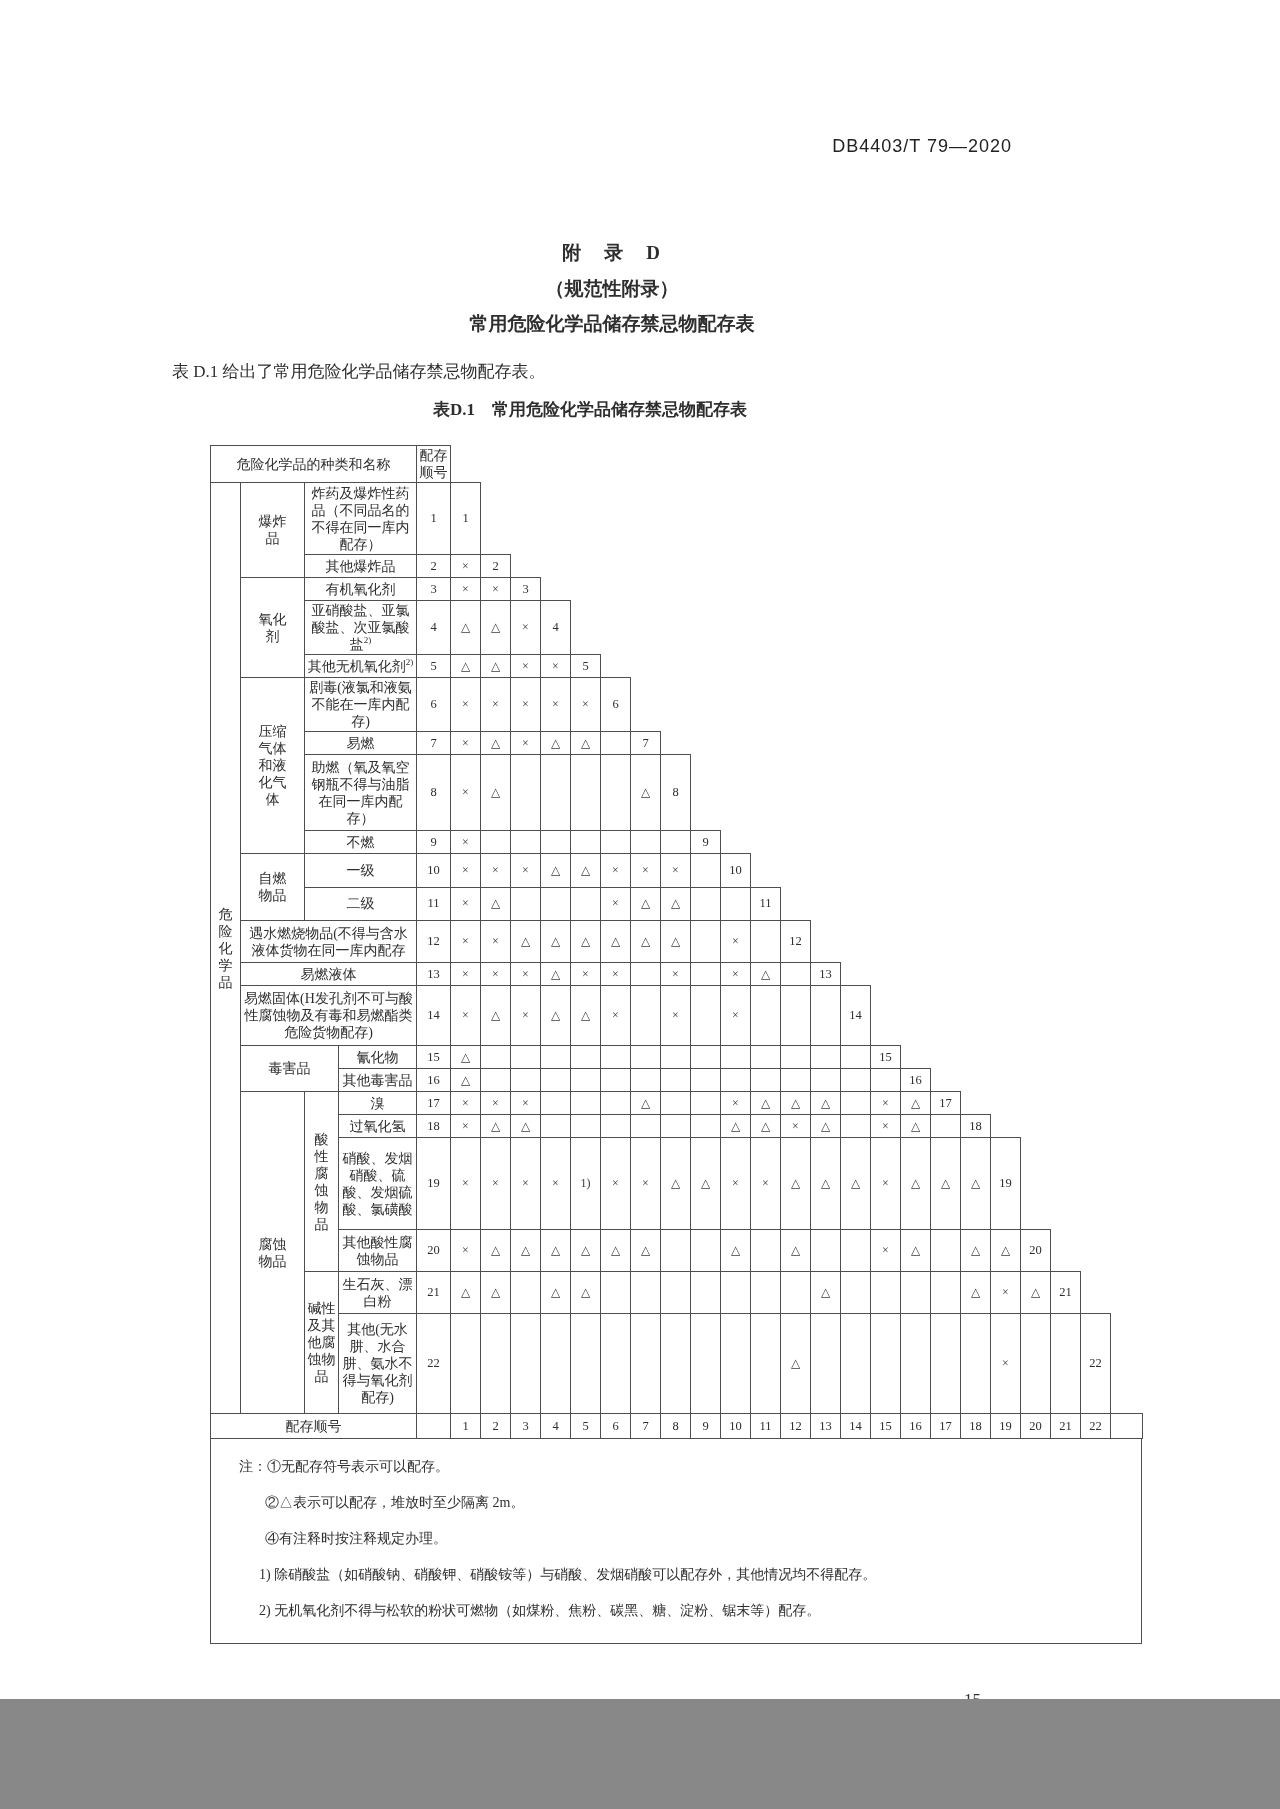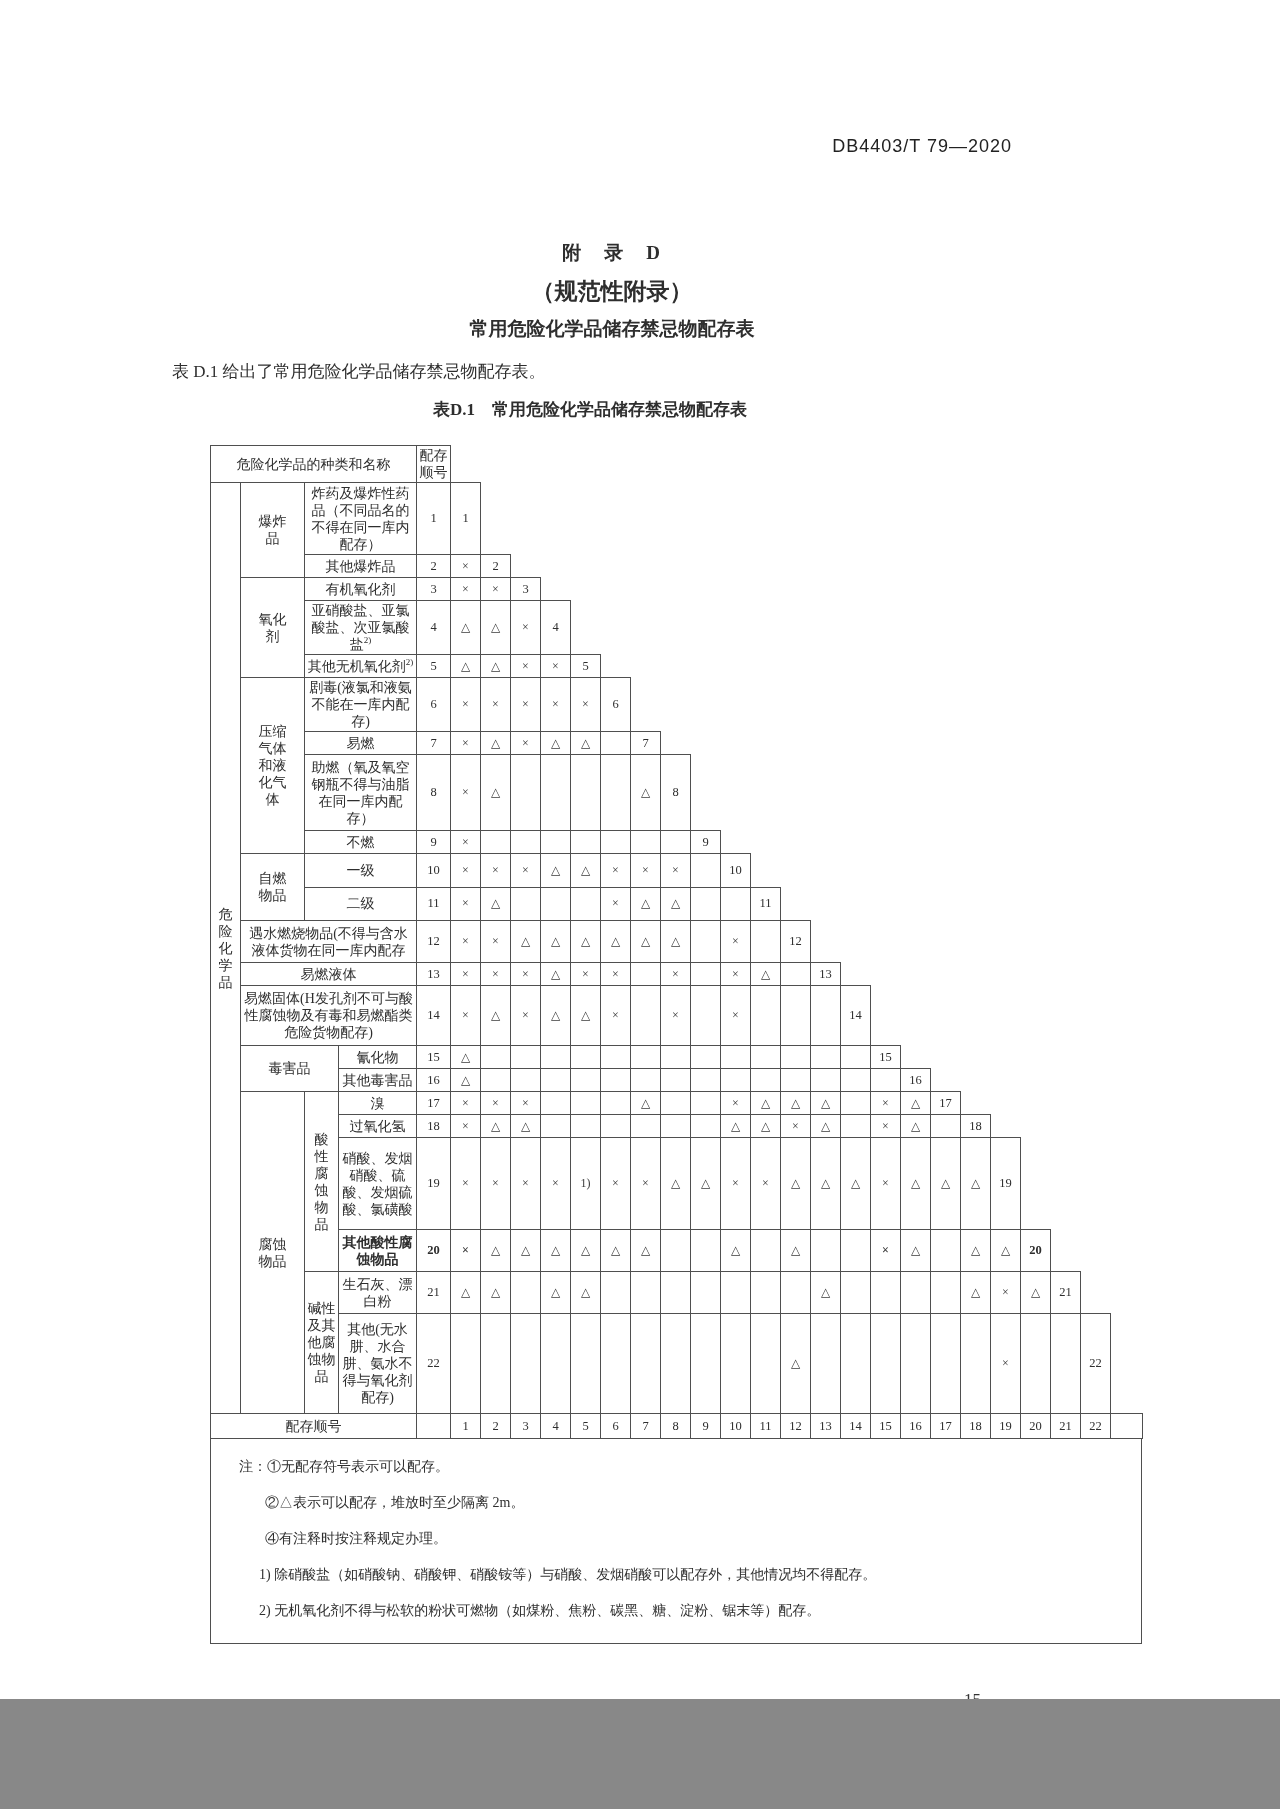--- a/index.html
+++ b/index.html
@@ -8,21 +8,21 @@
     background:#ffffff; overflow:hidden;
     font-family:"Liberation Serif","DejaVu Serif",serif; color:#2e2e2e;
   }
   .doc-number {
     position:absolute; top:136px; right:268px; font-size:18px;
     letter-spacing:1px; color:#222;
     font-family:"Liberation Sans","DejaVu Sans",sans-serif;
   }
   .title-block { position:absolute; top:240px; left:0; width:1224px; text-align:center; }
   .title-line1 { font-size:19px; font-weight:bold; letter-spacing:2px; }
-  .title-line2 { font-size:23px; font-weight:bold; margin-top:10px; }
+  .title-line2 { font-size:19px; font-weight:bold; margin-top:10px; }
   .title-line3 { font-size:19px; font-weight:bold; margin-top:9px; }
   .intro { position:absolute; top:360px; left:172px; font-size:17px; }
   .caption { position:absolute; top:398px; left:210px; width:760px; text-align:center;
              font-size:17px; font-weight:bold; }
 
   .table-wrap { position:absolute; top:445px; left:210px; }
   table.matrix { border-collapse:collapse; table-layout:fixed; }
   table.matrix td {
     border:1px solid #4f4f4f; text-align:center; vertical-align:middle;
     padding:1px 2px; font-size:14px; line-height:17px; color:#2e2e2e;
@@ -376,21 +376,21 @@
             <td class="sym">×</td>
             <td class="sym">△</td>
             <td class="sym">△</td>
             <td class="sym">△</td>
             <td class="sym">×</td>
             <td class="sym">△</td>
             <td class="sym">△</td>
             <td class="sym">△</td>
             <td class="num diag">19</td>
           </tr>
-          <tr style="height: 42px; font-weight: bold;">
+          <tr style="height: 42px;">
             <td colspan="1" class="name">其他酸性腐蚀物品</td>
             <td class="num">20</td>
             <td class="sym">×</td>
             <td class="sym">△</td>
             <td class="sym">△</td>
             <td class="sym">△</td>
             <td class="sym">△</td>
             <td class="sym">△</td>
             <td class="sym">△</td>
             <td class="sym"></td>

